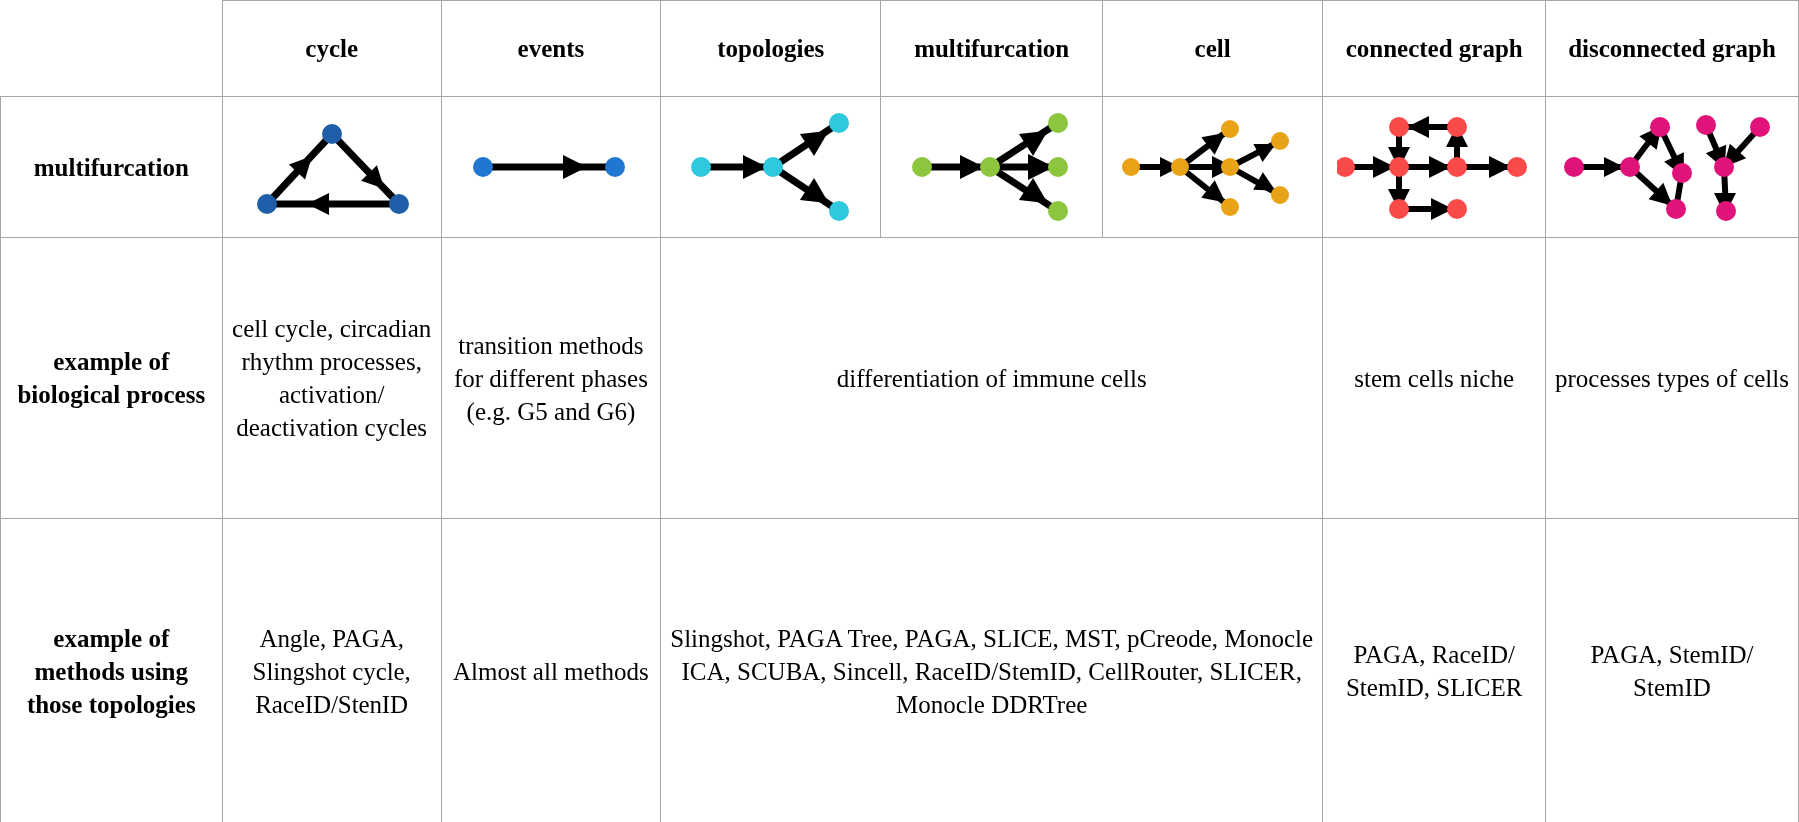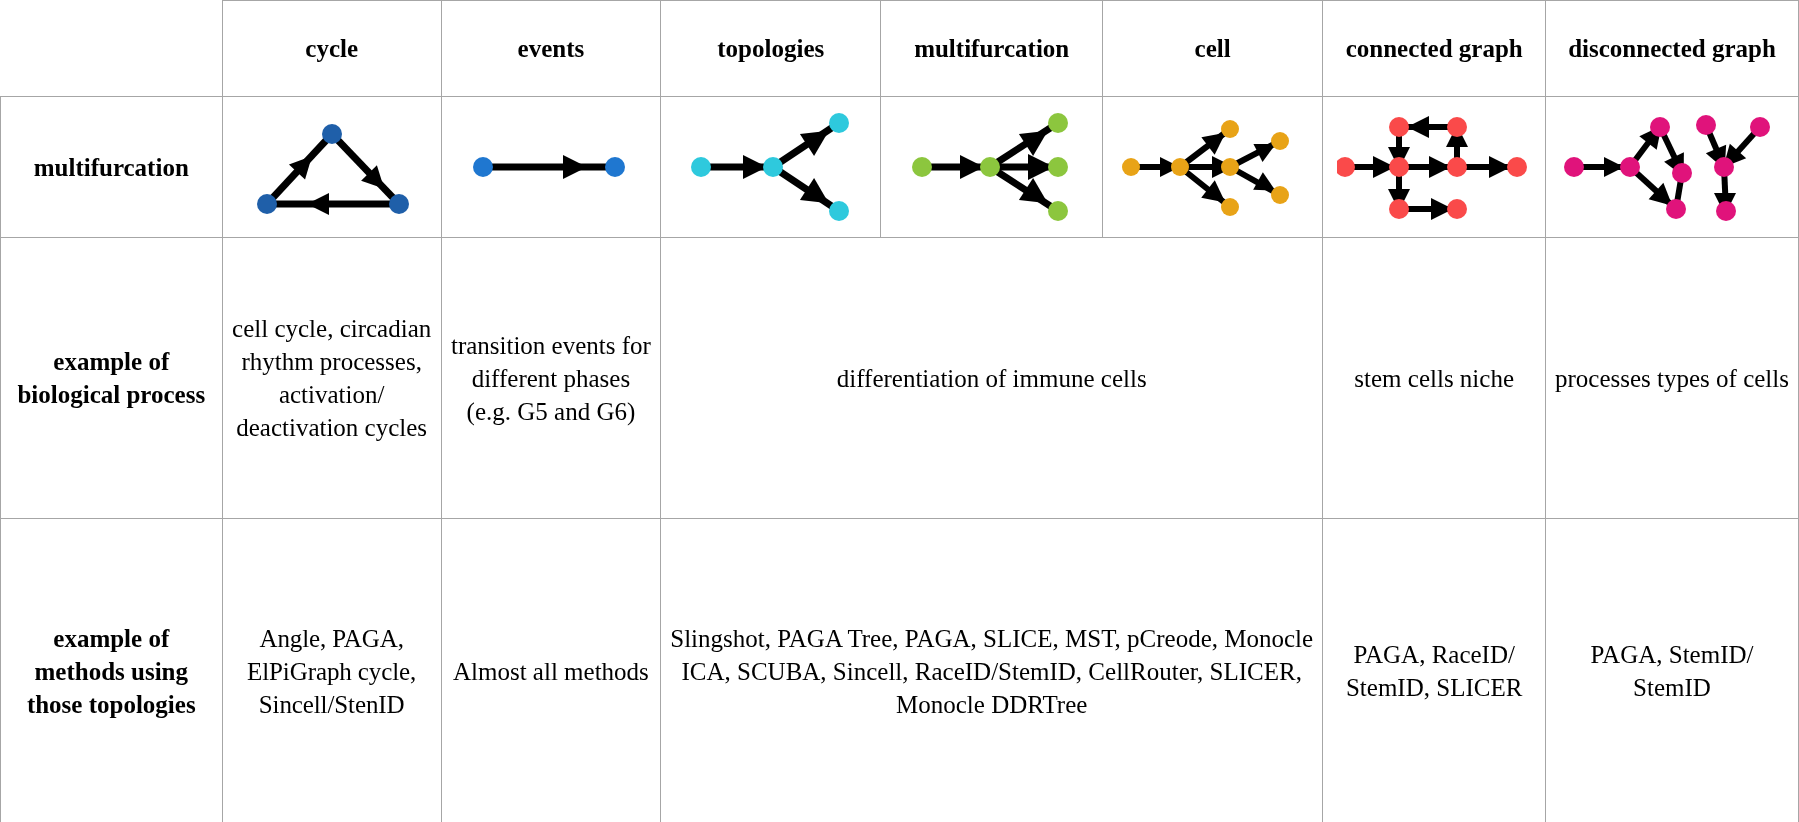--- a/index.html
+++ b/index.html
@@ -265,29 +265,29 @@
             <circle cx="160" cy="62" r="10" fill="#e0137b"></circle>
             <circle cx="162" cy="106" r="10" fill="#e0137b"></circle>
           </svg>
         </div>
       </td>
     </tr>
 
     <tr class="r-bio">
       <td class="row-label">example of biological process</td>
       <td>cell cycle, circadian rhythm processes, activation/ deactivation cycles</td>
-      <td>transition events for different phases (e.g. G5 and G6)</td>
+      <td>transition methods for different phases (e.g. G5 and G6)</td>
       <td colspan="3">differentiation of immune cells</td>
       <td>stem cells niche</td>
       <td>processes types of cells</td>
     </tr>
 
     <tr class="r-meth">
       <td class="row-label">example of methods using those topologies</td>
-      <td class="tight">Angle, PAGA, ElPiGraph cycle, Sincell/StenID</td>
+      <td class="tight">Angle, PAGA, Slingshot cycle, RaceID/StenID</td>
       <td>Almost all methods</td>
       <td colspan="3">Slingshot, PAGA Tree, PAGA, SLICE, MST, pCreode, Monocle ICA, SCUBA, Sincell, RaceID/StemID, CellRouter, SLICER, Monocle DDRTree</td>
       <td>PAGA, RaceID/ StemID, SLICER</td>
       <td>PAGA, StemID/ StemID</td>
     </tr>
 
   </tbody>
 </table>
 
 </body></html>

